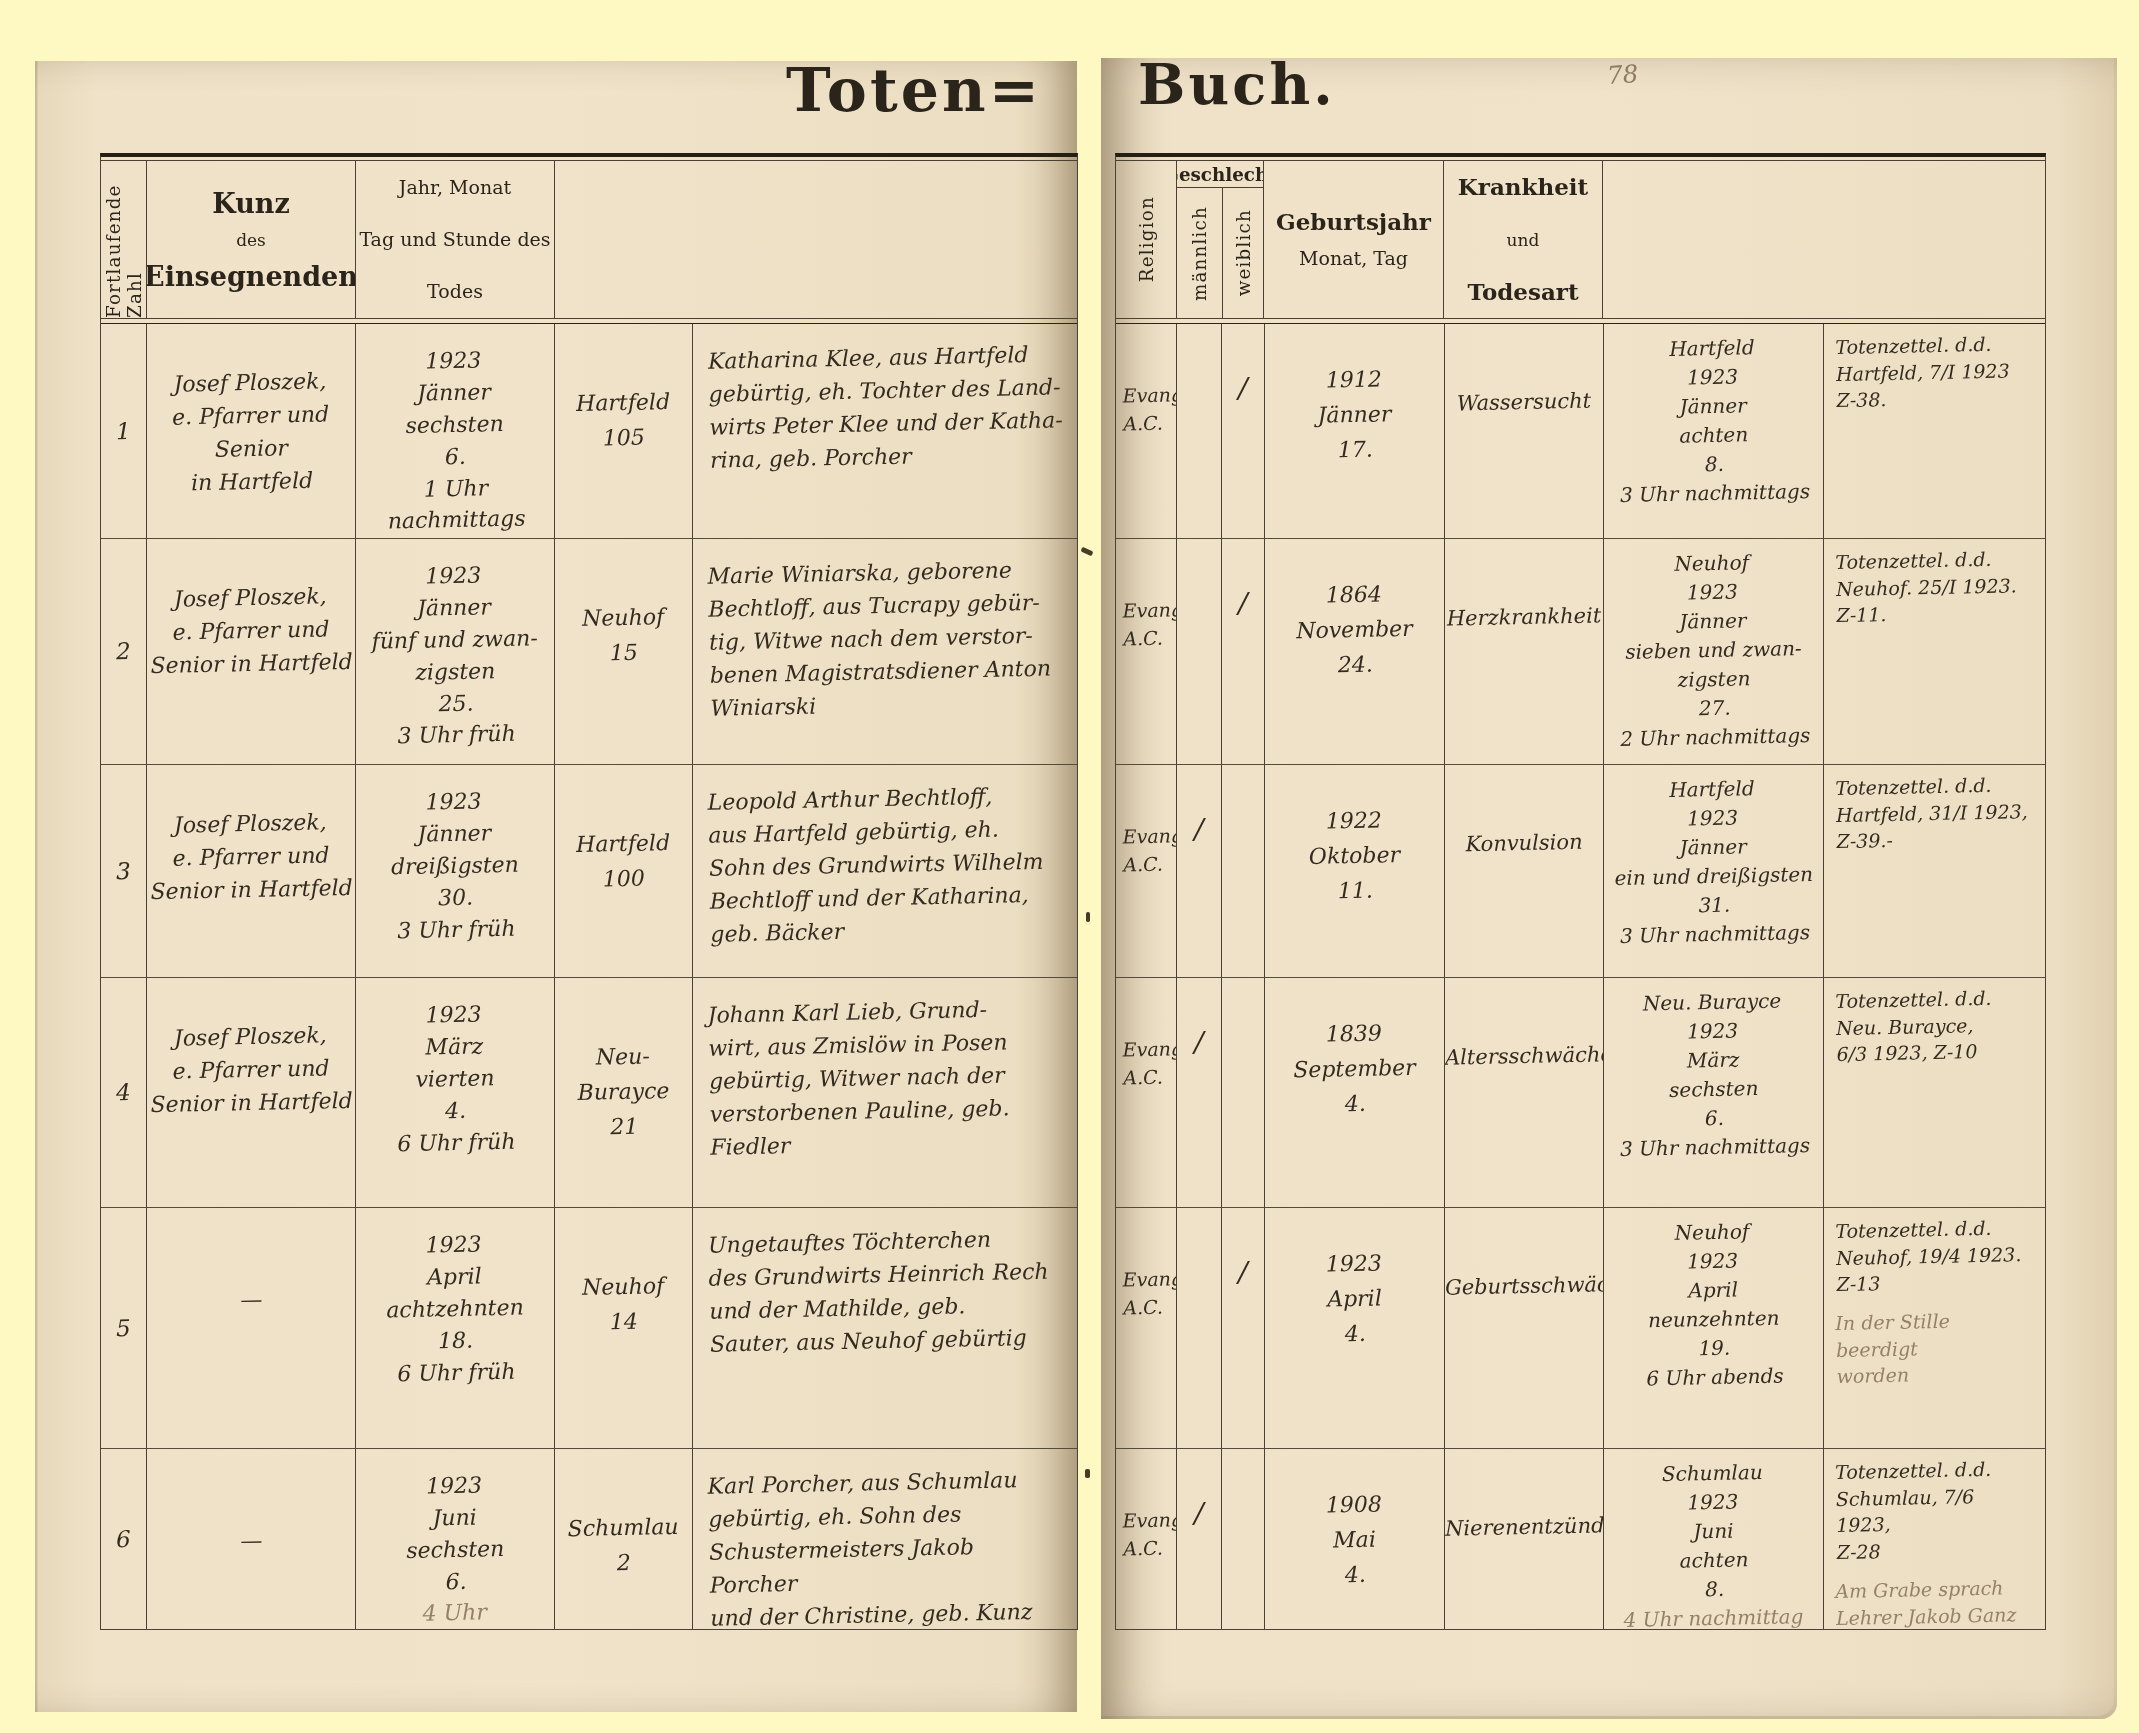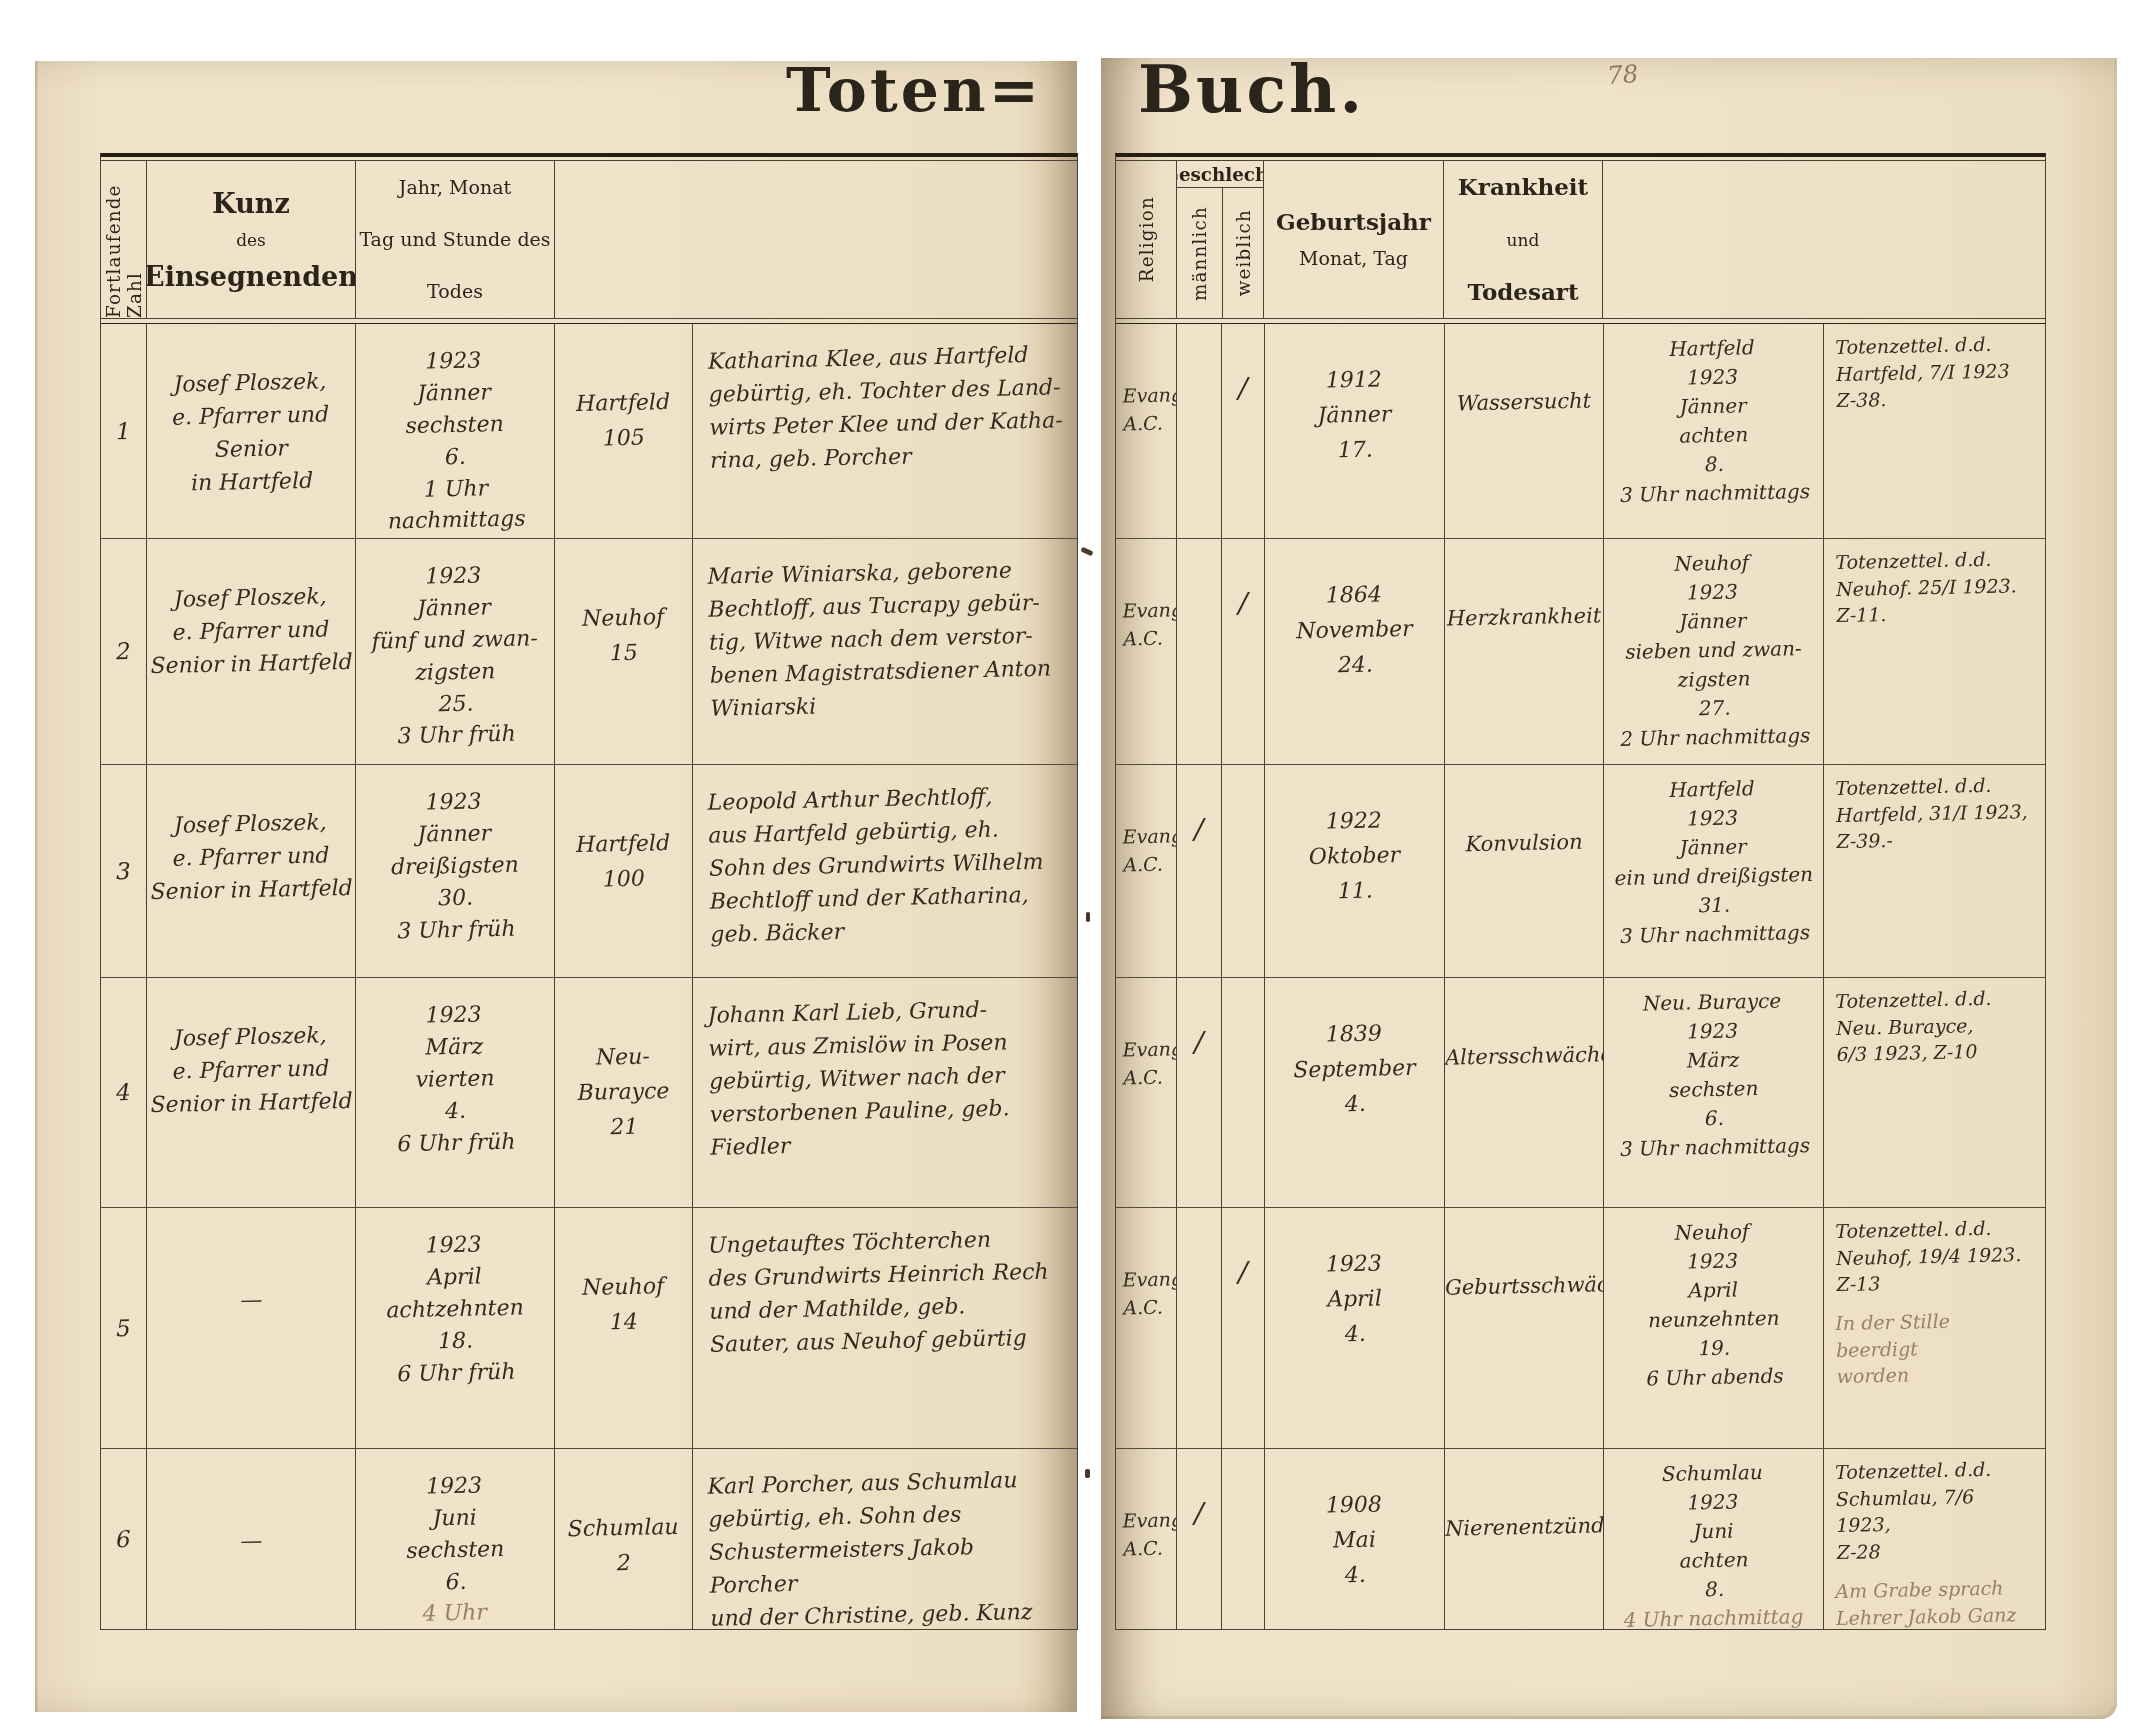--- a/index.html
+++ b/index.html
@@ -1,28 +1,28 @@
 <!DOCTYPE html>
 <html style="font-size:9.8px"><head>
 <meta charset="utf-8">
 <style>
   html,body{margin:0;padding:0;background:#141518;}
-  .scene{position:relative;width:2140px;height:1733px;background:#ffffff;overflow:hidden;
+  .scene{position:relative;width:2140px;height:1733px;background:#fef9c3;overflow:hidden;
          font-family:"DejaVu Serif",serif;}
   
   .page{position:absolute;background:linear-gradient(90deg,#e7d8ba 0%,#efe2c8 6%,#f0e3ca 50%,#ecdec2 94%,#e0d0b0 100%);}
   .page-left{left:35px;top:61px;width:1042px;height:1651px;
              box-shadow:inset -29px 0 43px -18.3px rgba(70,50,25,.45), inset 2.4px 0 0 #cbbb9a;}
   .page-right{left:1101px;top:58px;width:1016px;height:1661px;border-radius:0 0 16px 0;
              box-shadow:inset 32px 0 49px -19.6px rgba(70,50,25,.5), inset -3.1px -3.1px 0 #d8c8a6;}
   .stitch{position:absolute;background:#4a3b26;border-radius:1.8px;}
   
   .title{position:absolute;color:#2a241b;font-weight:bold;letter-spacing:3.1px;}
   .title-left{left:786px;top:55px;font-size:60px;}
-  .title-right{left:1138px;top:51px;font-size:65px;}
+  .title-right{left:1138px;top:51px;font-size:56px;}
   .pageno{position:absolute;left:1607px;top:60px;color:#8d7a64;font-size:24.5px;font-style:italic;transform:rotate(-4deg);}
   
   .table{position:absolute;top:153px;border-left:1.2px solid #4a4134;border-right:1.2px solid #4a4134;
          border-bottom:1.2px solid #4a4134;border-top:4.3px solid #241e14;}
   .ltable{left:100px;width:976px;}
   .rtable{left:1115px;width:929px;}
   .topgap{height:3.1px;border-bottom:1.2px solid #4a4134;}
   .thead{height:157px;display:flex;}
   .dbl{height:3.7px;border-bottom:1.8px solid #29231a;border-top:1.2px solid #4a4134;}
   .trow{display:flex;border-bottom:1.2px solid #554b3c;}

